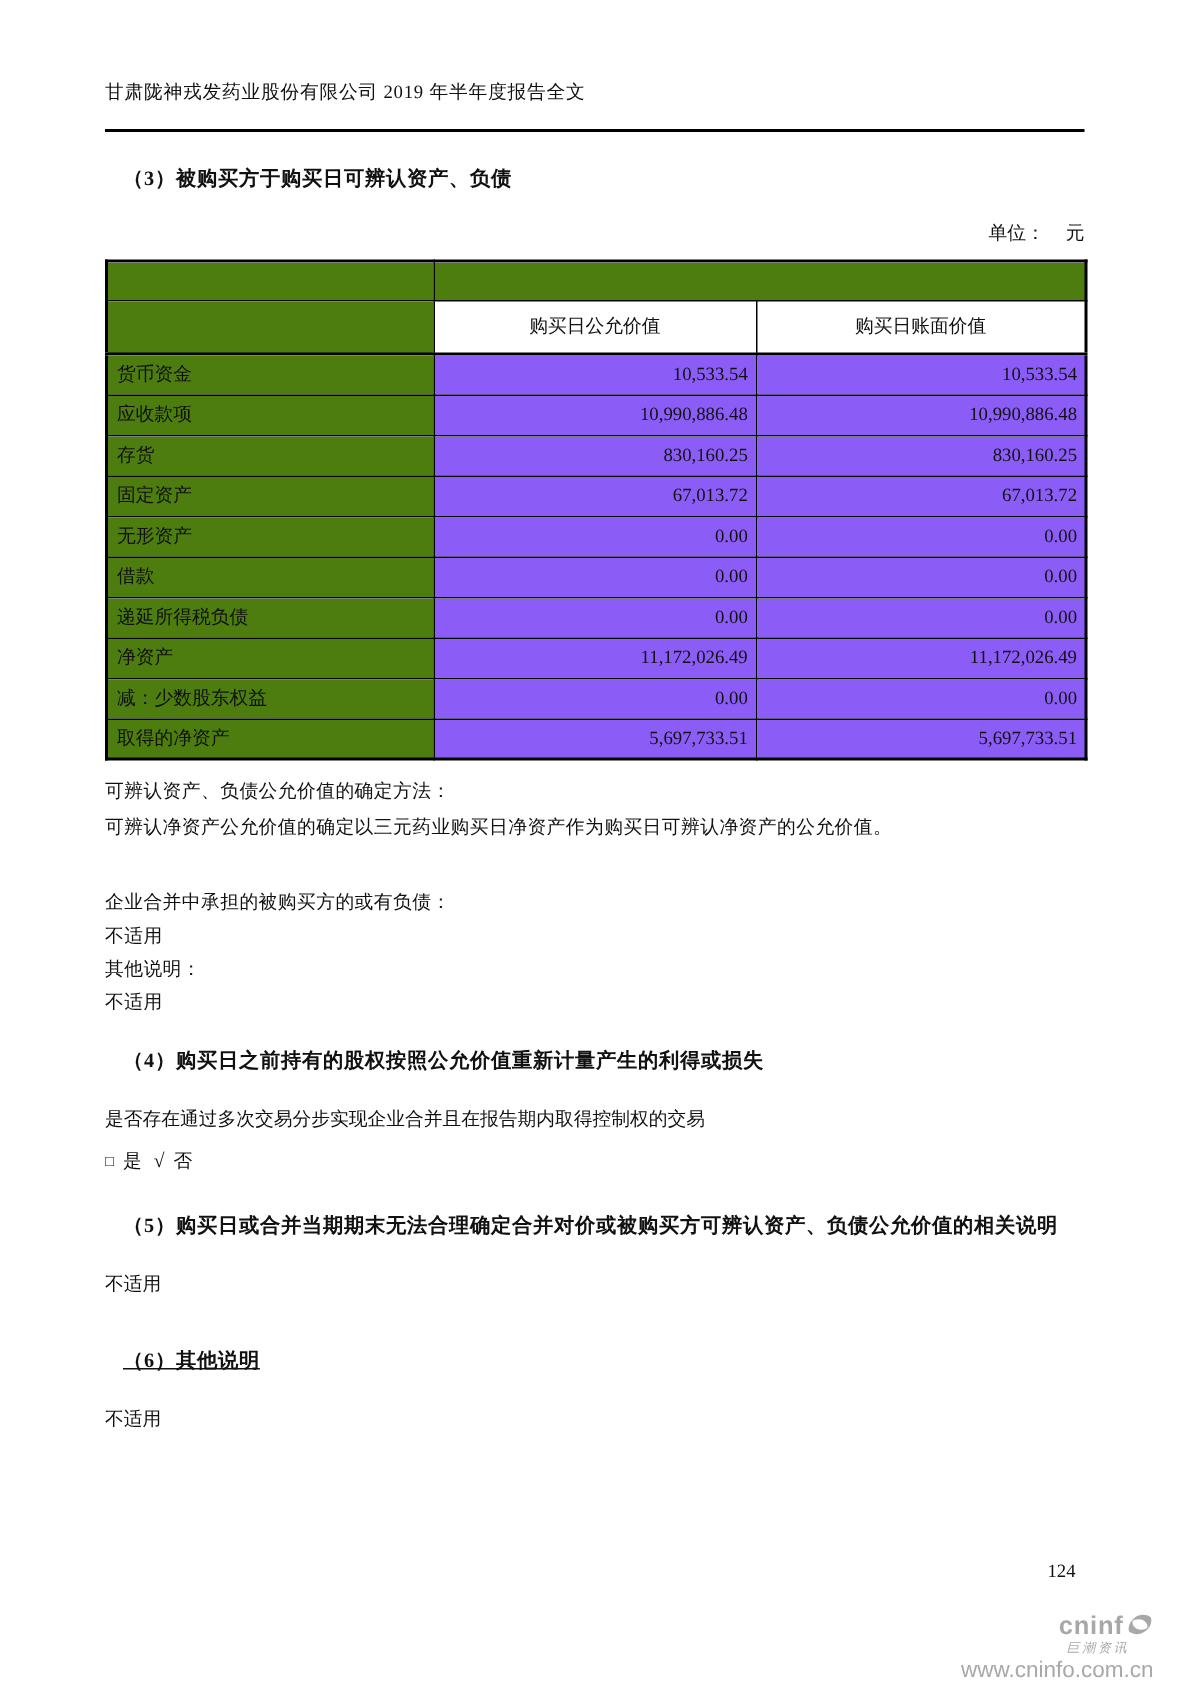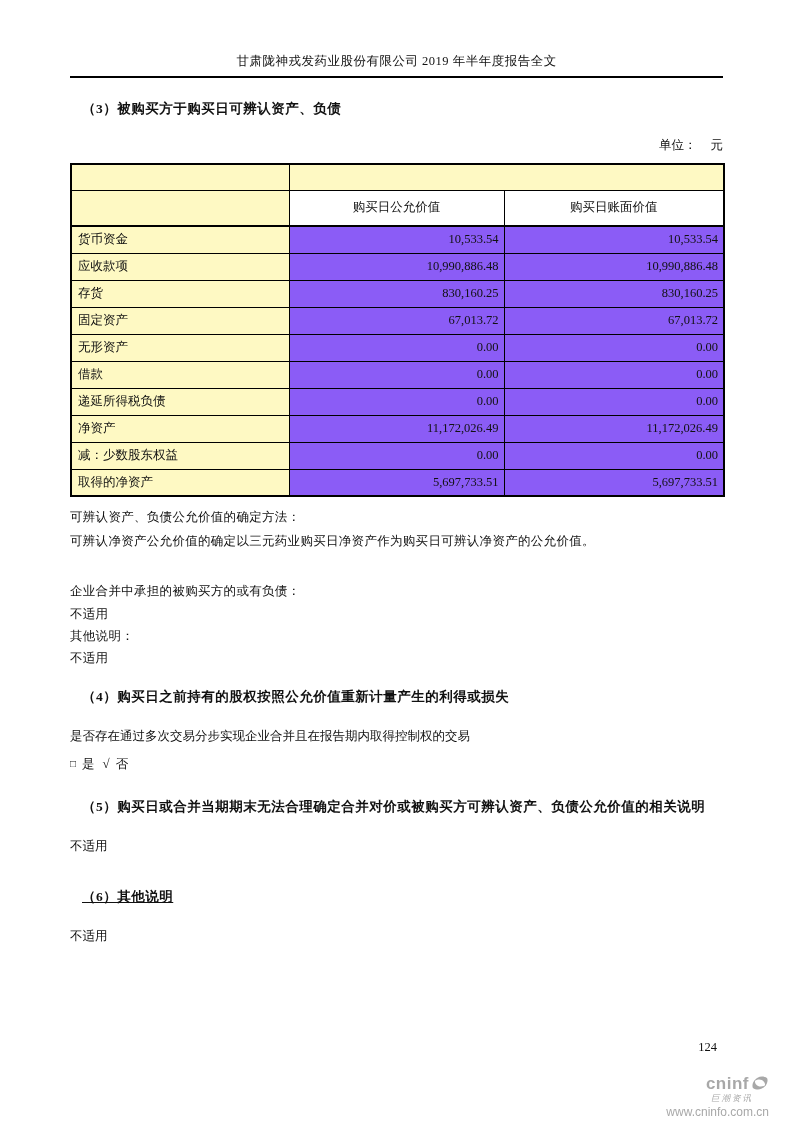--- a/index.html
+++ b/index.html
@@ -14,24 +14,24 @@
     height: 1122px;
     margin: 0 auto;
     background: #ffffff;
     overflow: hidden;
   }
   .content { margin: 0 70px; width: 653px; }
 
   
   .doc-header {
     padding-top: 53px;
-    text-align: center;
+    text-align: left;
     font-size: 12.5px;
     letter-spacing: 0.5px;
-    padding-bottom: 6px;
+    padding-bottom: 16px;
     border-bottom: 2px solid #000000;
   }
 
   
   .sec-heading {
     font-weight: bold;
     font-size: 13.5px;
     margin-left: 12px;
     letter-spacing: 0.5px;
     line-height: 19px;
@@ -59,21 +59,21 @@
   }
   table.fin-table td, table.fin-table th {
     border: 1px solid #000000;
     font-weight: normal;
     overflow: hidden;
     white-space: nowrap;
   }
   col.c1 { width: 218px; }
   col.c2 { width: 215px; }
   col.c3 { width: 220px; }
-  .cell-gray { background: #fef9c3; }
+  .cell-gray { background: #4d7c0f; }
   tr.spacer-row td { height: 26px; }
   tr.colhead-row th { height: 36px; text-align: center; background: #ffffff; }
   tr.colhead-row { border-bottom: 2px solid #000; }
   tr.data-row td { height: 27px; }
   td.label-cell { padding-left: 6px; text-align: left; }
   td.num-cell { padding-right: 5px; text-align: right; background: #8b5cf6; }
 
   
   .note { font-size: 12.5px; line-height: 24px; letter-spacing: 0.3px; }
   .note-first { margin-top: 8px; }
@@ -108,21 +108,21 @@
     justify-content: flex-end;
     gap: 2px;
   }
   .cninfo-logo .brand {
     font-size: 17px;
     font-weight: bold;
     letter-spacing: 0.5px;
   }
   .cninfo-logo .swirl { width: 18px; height: 18px; }
   .cninfo-logo .cn-name { font-size: 8.5px; letter-spacing: 2px; margin-top: 2px; margin-right: 16px; font-style: italic; }
-  .cninfo-logo .url { font-size: 12px; margin-top: 3px; }
+  .cninfo-logo .url { font-size: 15px; margin-top: 3px; }
 </style>
 </head>
 <body>
 
 <div class="page">
   <div class="content">
 
     <div class="doc-header">甘肃陇神戎发药业股份有限公司 2019 年半年度报告全文</div>
 
     <div class="sec-heading h3">（3）被购买方于购买日可辨认资产、负债</div>

